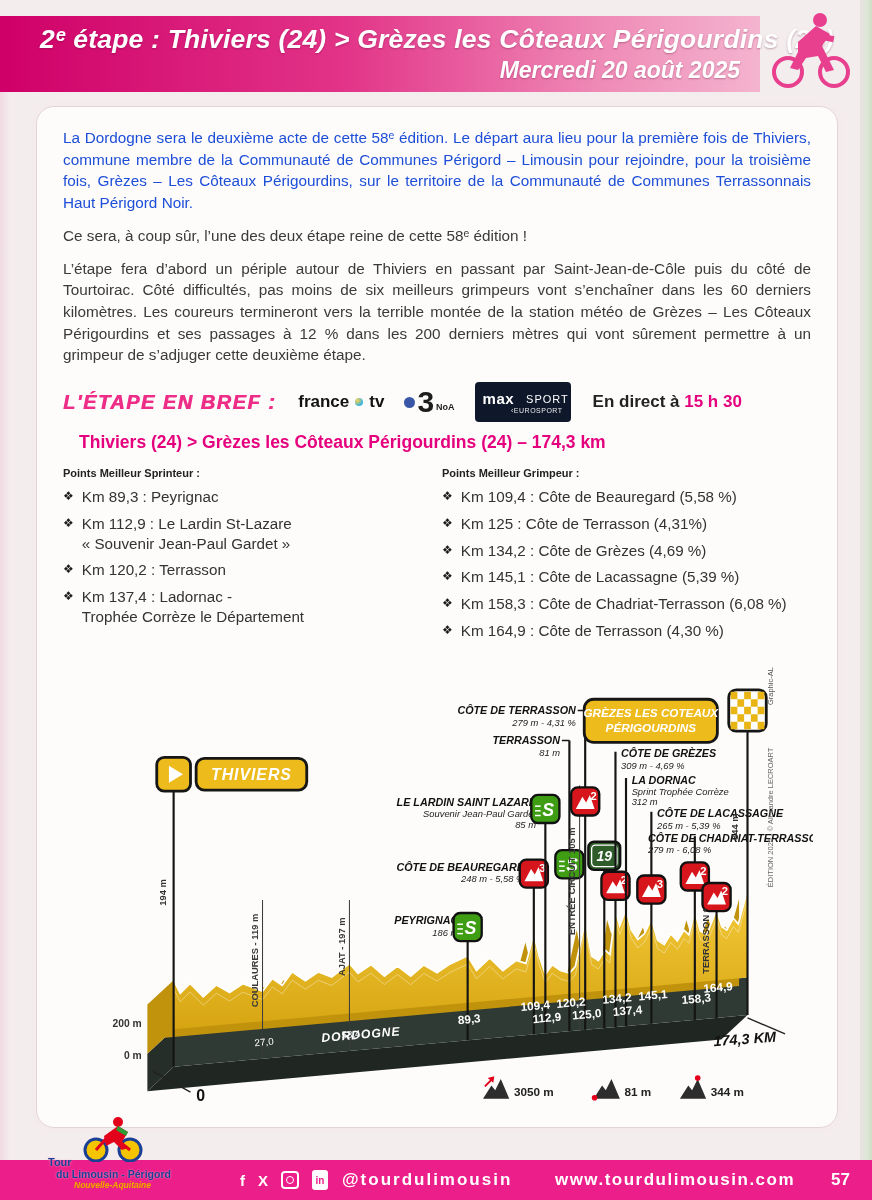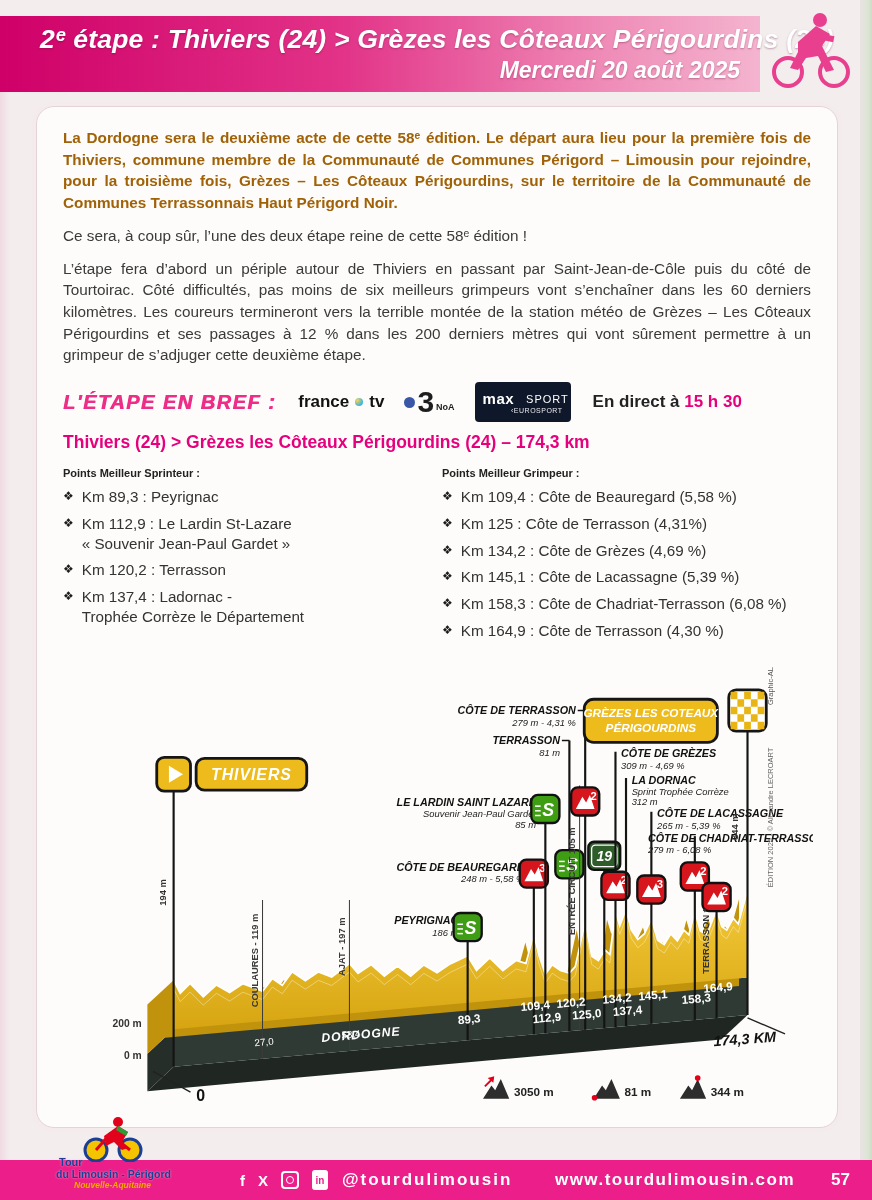--- a/index.html
+++ b/index.html
@@ -29,21 +29,21 @@
   .header-cyclist{position:absolute;left:768px;top:12px;width:86px;height:78px;}
 
   
   .card{
     position:absolute;left:36px;top:106px;width:802px;height:1022px;
     background:#fdfcfa;border:1.5px solid #e4d4d9;border-radius:18px;
     box-shadow:0 0 0 4px rgba(244,233,237,.55);
     padding:20px 26px 0 26px;box-sizing:border-box;
   }
   .p{font-size:15.3px;line-height:1.42;text-align:justify;margin:0 0 11px 0;}
-  .p.bold{font-weight:bold;color:#a16207;}
+  .p.bold{font-weight:normal;color:#1d4ed8;}
 
   .brief-row{display:flex;align-items:center;gap:22px;margin:16px 0 10px 0;}
   .brief-label{color:#ed2d87;font-weight:800;font-style:italic;font-size:20px;
     letter-spacing:1.5px;white-space:nowrap;text-shadow:.6px 0 #ed2d87;}
   .logos{display:flex;align-items:center;gap:20px;}
   .francetv{font-weight:bold;font-size:17px;color:#121212;display:flex;align-items:center;gap:6px;}
   .ftv-dot{width:8px;height:8px;border-radius:50%;
     background:radial-gradient(circle at 30% 30%,#ffd24a,#35b5e5 70%);display:inline-block;}
   .fr3{display:flex;align-items:flex-end;gap:2px;color:#1d1d1d;}
   .fr3-dot{width:11px;height:11px;border-radius:50%;background:#3a57a7;margin-bottom:7px;}
@@ -51,37 +51,37 @@
   .fr3-region{font-size:9px;font-weight:bold;margin-bottom:3px;}
   .maxbox{background:#0f172a;border-radius:4px;color:#fff;width:96px;height:40px;
     display:flex;flex-direction:column;justify-content:center;padding:2px 8px;box-sizing:border-box;}
   .maxbox .row1{display:flex;align-items:center;gap:6px;}
   .maxbox .brand{font-weight:bold;font-size:15px;letter-spacing:.5px;}
   .maxbox .sep{width:1px;height:14px;background:#aab;}
   .maxbox .sport{font-size:11px;letter-spacing:1px;}
   .maxbox .row2{font-size:7px;text-align:right;letter-spacing:.5px;opacity:.9;}
   .live{font-size:17px;font-weight:bold;color:#222;white-space:nowrap;}
   .live .time{color:#e5007d;}
-  .route-line{color:#e5007d;font-weight:bold;font-size:17.5px;margin:2px 0 14px 0;}
+  .route-line{color:#e5007d;font-weight:bold;font-size:17.5px;margin:2px 0 14px 16px;}
 
   .points{display:flex;gap:10px;}
   .points .col{flex:1;}
   .points h3{font-size:11px;color:#222;margin:0 0 8px 0;}
   .points ul{list-style:none;margin:0;padding:0;}
   .points li{font-size:15.2px;color:#333;margin:0 0 7px 0;display:flex;gap:8px;
     white-space:pre-line;line-height:1.3;}
   .points .bullet{color:#1c1c1c;font-size:12px;line-height:1.6;}
 
   .chart-wrap{margin-top:10px;}
   svg text{font-family:"Liberation Sans","DejaVu Sans",sans-serif;}
 
   
   .footer-band{position:absolute;left:0;top:1160px;width:872px;height:40px;background:#ec1f8a;}
   .footer-logo{position:absolute;left:48px;top:1122px;width:170px;height:72px;}
-  .logo-txt1{position:absolute;left:11px;top:34px;font-size:11px;font-weight:800;color:#1b3f94;
+  .logo-txt1{position:absolute;left:0;top:34px;font-size:11px;font-weight:800;color:#1b3f94;
     text-shadow:0 0 2px #ff9ec9;}
   .logo-txt2{position:absolute;left:8px;top:46px;font-size:10.5px;font-weight:800;color:#1b3f94;
     text-shadow:0 0 2px #ff9ec9;}
   .logo-txt3{position:absolute;left:26px;top:58px;font-size:8.5px;font-weight:bold;font-style:italic;color:#f7a600;
     text-shadow:0 0 1px #c43;}
   .footer-content{position:absolute;left:0;top:1160px;width:872px;height:40px;
     display:flex;align-items:center;color:#fff;font-weight:bold;}
   .socials{display:flex;align-items:center;gap:13px;margin-left:240px;}
   .soc{font-size:15px;line-height:1;}
   .ig-icon{width:14px;height:14px;border:2px solid #fff;border-radius:4px;position:relative;}

